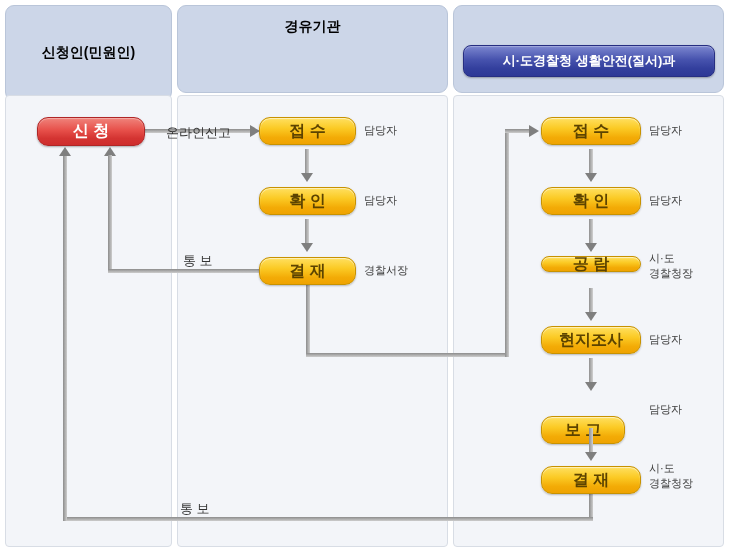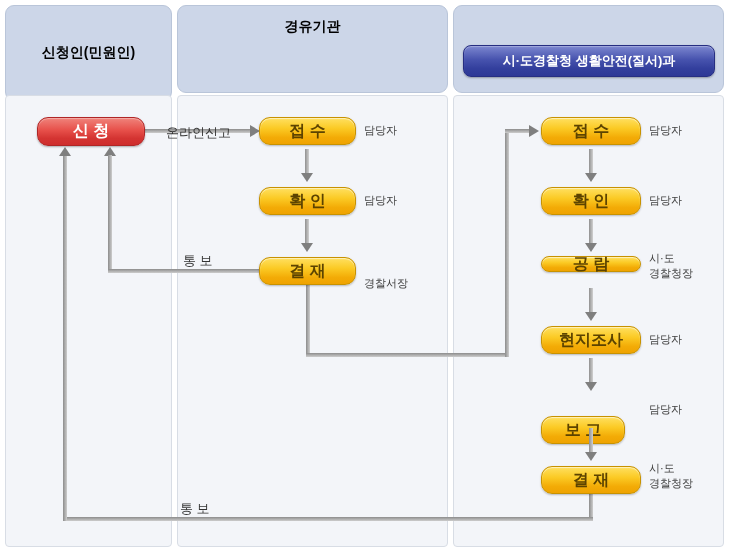--- a/index.html
+++ b/index.html
@@ -100,21 +100,21 @@
     </div>
 
   <div class="node node-yellow" style="left:259px;top:187px;width:97px;height:28px;">확 인</div>
   <div class="actor" style="left:364px;top:193px;">담당자</div>
   <div class="arrow-down" style="left:301px;top:219px;">
       <div class="ad-line"></div>
       <div class="ad-head"></div>
     </div>
 
   <div class="node node-yellow" style="left:259px;top:257px;width:97px;height:28px;">결 재</div>
-  <div class="actor" style="left:364px;top:263px;margin-top:13px;">경찰서장</div>
+  <div class="actor" style="left:364px;top:263px;">경찰서장</div>
 
   <div class="node node-yellow" style="left:541px;top:117px;width:100px;height:28px;">접 수</div>
   <div class="actor" style="left:649px;top:123px;">담당자</div>
   <div class="arrow-down" style="left:585px;top:149px;">
       <div class="ad-line"></div>
       <div class="ad-head"></div>
     </div>
 
   <div class="node node-yellow" style="left:541px;top:187px;width:100px;height:28px;">확 인</div>
   <div class="actor" style="left:649px;top:193px;">담당자</div>

